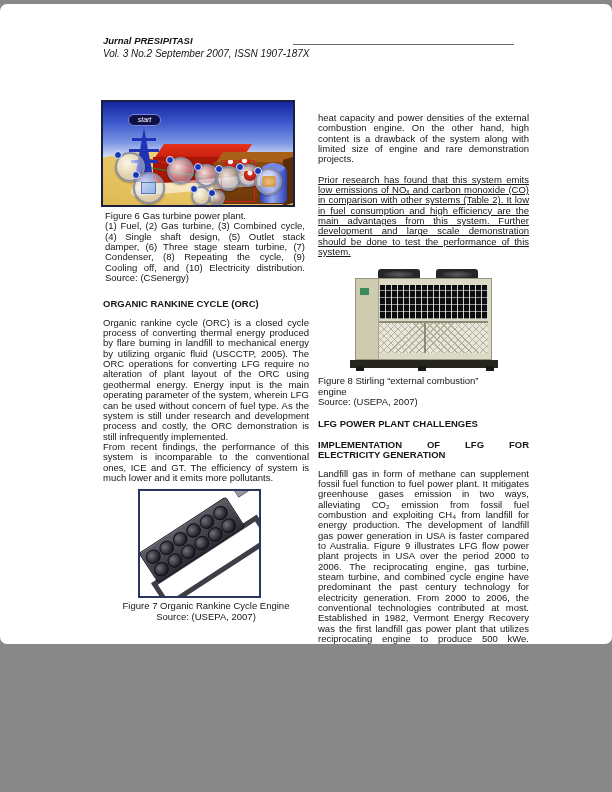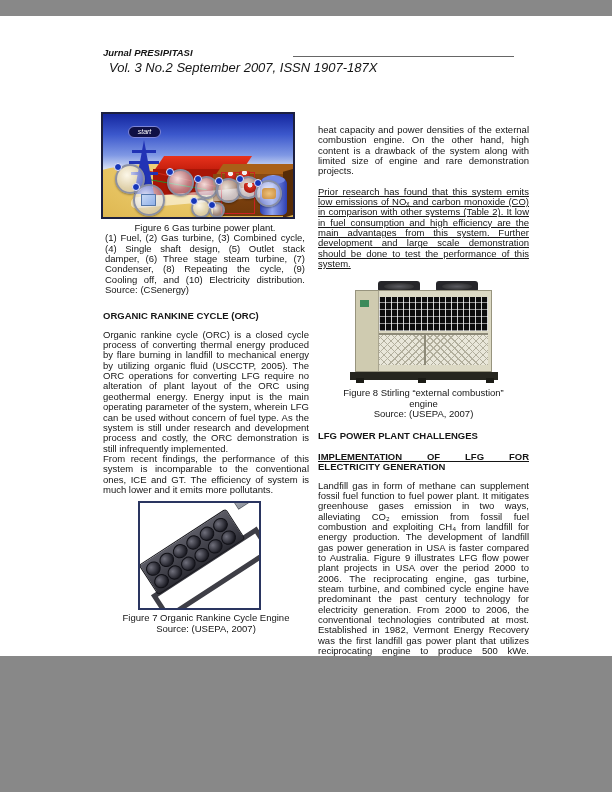--- a/index.html
+++ b/index.html
@@ -1,33 +1,33 @@
 <!DOCTYPE html>
 <html><head>
 <meta charset="utf-8">
 <style>
   * { box-sizing: border-box; margin: 0; padding: 0; }
   html,body { background:#888; }
   .page {
     position: relative; width: 612px; height: 640px; background: #ffffff;
     font-family: "Liberation Sans", "DejaVu Sans", sans-serif; color: #151515;
-    margin: 16px auto; overflow: hidden;
+    margin: 4px auto; overflow: hidden; border-radius: 7px;
   }
   
   .hdr-journal { position:absolute; left:103px; top:31px; font-size:9.5px; font-weight:bold; font-style:italic; }
   .hdr-rule    { position:absolute; left:293px; top:40px; width:221px; border-top:1.5px solid #666; }
-  .hdr-issue   { position:absolute; left:109px; top:44px; font-size:13px; font-style:italic; }
+  .hdr-issue   { position:absolute; left:103px; top:44px; font-size:10px; font-style:italic; }
   
   .col { position:absolute; top:96px; font-size:9.5px; line-height:10.35px; }
   .col.left  { left:103px; width:206px; }
   .col.right { left:318px; width:211px; top:109px; }
   .p  { text-align: justify; }
   .h  { font-weight:bold; font-size:9.5px; }
-  .cap-center { text-align:center; }
-  .just-spread { text-align:justify; text-align-last:justify;text-decoration:underline; }
+  .cap-center { }
+  .just-spread { text-align:justify; text-align-last:justify; }
   .pageno { position:absolute; left:103px; top:720px; font-size:10px; font-weight:bold; }
   
   .fig6 { position:relative; width:194px; height:107px; margin-left:-2px; border:2px solid #1c2040; overflow:hidden; }
   .f6-sky  { position:absolute; inset:0; background:linear-gradient(180deg,#15279f 0%,#3c58cc 20%,#7f98e4 40%,#dbe3f6 54%,#f2ecd6 60%); }
   .f6-sand { position:absolute; left:-12px; right:-12px; top:48px; bottom:0; background:radial-gradient(ellipse at 50% 0%, #f4dc8e 0%, #e8c665 55%, #ddb54e 100%); border-radius:50% 50% 0 0 / 26% 26% 0 0; }
   .f6-redroof  { position:absolute; left:56px; top:42px; width:88px; height:15px; background:linear-gradient(180deg,#e8321c,#c21d0c); transform:skewX(-34deg); }
   .f6-redfront { position:absolute; left:50px; top:55px; width:76px; height:26px; background:#a81607; }
   .f6-brntop   { position:absolute; left:116px; top:50px; width:76px; height:12px; background:#a96018; transform:skewX(-34deg); }
   .f6-brnfront { position:absolute; left:110px; top:60px; width:72px; height:42px; background:linear-gradient(180deg,#8a4a12,#6e380a); }
   .f6-brnside  { position:absolute; left:180px; top:56px; width:13px; height:46px; background:#582c07; transform:skewY(-16deg); }
@@ -74,21 +74,21 @@
   .f8-grille { position:absolute; left:23px; top:6px; right:3px; height:34px; background-color:#0d0d0d;
      background-image:repeating-linear-gradient(90deg, rgba(255,255,255,0.8) 0 1px, transparent 1px 6px),
                       repeating-linear-gradient(0deg, rgba(255,255,255,0.55) 0 1px, transparent 1px 7px); }
   .f8-coil { position:absolute; left:23px; top:42px; right:3px; bottom:6px; background-color:#e9e7da; border-top:2px solid #8d8a78;
      background-image:repeating-linear-gradient(45deg, #b2af9d 0 1px, transparent 1px 5px),
                       repeating-linear-gradient(-45deg, #b2af9d 0 1px, transparent 1px 5px); }
   .f8-div { position:absolute; left:50%; top:42px; bottom:6px; width:2px; background:#8d8a78; }
   .f8-base { position:absolute; left:2px; bottom:3px; width:148px; height:8px; background:#26261f; }
   .f8-foot { position:absolute; bottom:0; width:8px; height:5px; background:#1b1b15; }
   .sce-gap { margin-top:22px; }
-  .rc-fig-cap { margin-top:5px; text-align:center; }
+  .rc-fig-cap { margin-top:5px; }
   .rc-h-gap { margin-top:11px; }
 </style>
 </head>
 <body>
 
 <div class="page">
 
   <div class="hdr-journal">Jurnal PRESIPITASI</div>
   <div class="hdr-rule"></div>
   <div class="hdr-issue">Vol. 3 No.2 September 2007, ISSN 1907-187X</div>

